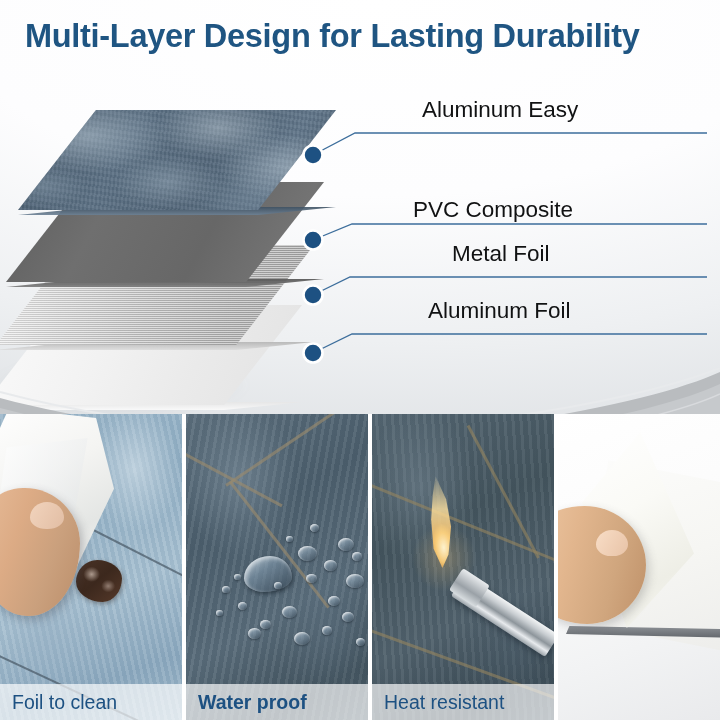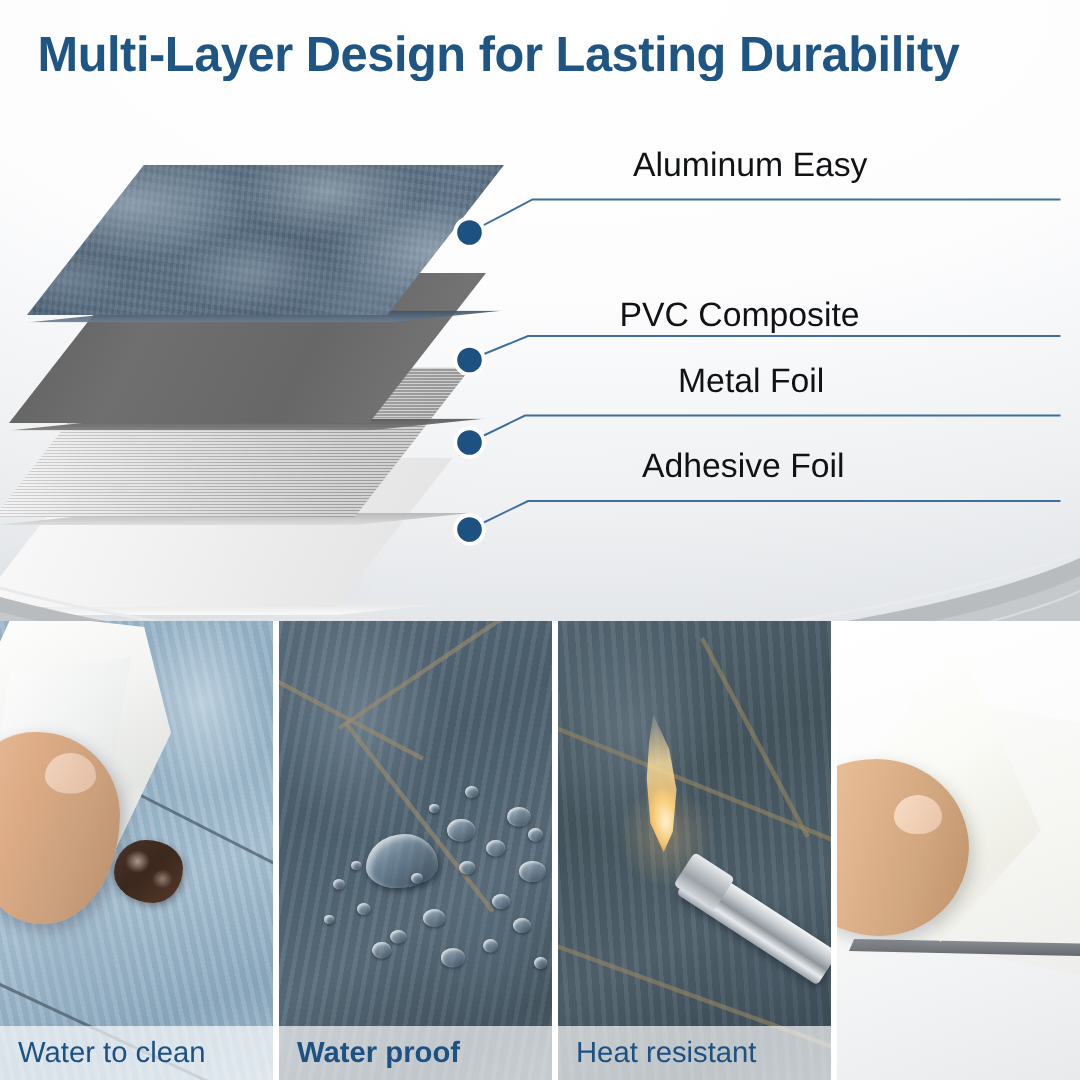--- a/index.html
+++ b/index.html
@@ -252,21 +252,21 @@
       <path d="M313,295 L350,277 L707,277" fill="none" stroke="#3d6e9c" stroke-width="1.3"></path>
       <circle cx="313" cy="295" r="9.5" fill="#1d5182" stroke="#ffffff" stroke-width="2.6"></circle>
 
       <path d="M313,353 L352,334 L707,334" fill="none" stroke="#3d6e9c" stroke-width="1.3"></path>
       <circle cx="313" cy="353" r="9.5" fill="#1d5182" stroke="#ffffff" stroke-width="2.6"></circle>
     </svg>
 
     <div class="callout-label" style="left:422px;top:97px;">Aluminum Easy</div>
     <div class="callout-label" style="left:413px;top:197px;">PVC Composite</div>
     <div class="callout-label" style="left:452px;top:241px;">Metal Foil</div>
-    <div class="callout-label" style="left:428px;top:298px;">Adhesive Foil</div>
+    <div class="callout-label" style="left:428px;top:298px;">Aluminum Foil</div>
 
     <div class="divider">
       <svg viewBox="0 0 720 78" width="720" height="78" preserveAspectRatio="none">
         <path d="M0,30 C150,70 330,78 470,60 C600,44 680,22 720,4 L720,78 L0,78 Z" fill="#b9bcbf"></path>
         <path d="M0,40 C160,82 340,88 480,70 C610,54 686,32 720,16 L720,78 L0,78 Z" fill="#c6c9cc"></path>
         <path d="M0,24 C150,64 330,72 470,54 C600,38 680,16 720,0" fill="none" stroke="#e8eaec" stroke-width="2"></path>
         <path d="M0,50 C170,92 350,96 490,78 C615,62 690,40 720,26" fill="none" stroke="#d8dadd" stroke-width="1.4"></path>
       </svg>
     </div>
   </div>
@@ -279,21 +279,21 @@
         <div class="p1-grout" style="left:60px;top:98px;width:210px;height:2px;transform:rotate(27deg);transform-origin:left center;"></div>
         <div class="p1-grout" style="left:-20px;top:232px;width:230px;height:2px;transform:rotate(25deg);transform-origin:left center;"></div>
         <div class="p1-stain"></div>
         <div class="p1-tissue">
           <div class="p1-tissue-fold"></div>
         </div>
         <div class="p1-hand"></div>
         <div class="p1-nail"></div>
       </div>
       <div class="panel-caption">
-        <span>Water to clean</span>
+        <span>Foil to clean</span>
       </div>
     </div>
 
     <div class="panel" id="panel2">
       <div class="panel-img">
         <div class="p2-bg"></div>
         <div class="p2-grout" style="left:-10px;top:34px;width:120px;height:3px;transform:rotate(28deg);transform-origin:left center;"></div>
         <div class="p2-grout" style="left:40px;top:70px;width:190px;height:3px;transform:rotate(-34deg);transform-origin:left center;"></div>
         <div class="p2-grout" style="left:44px;top:66px;width:160px;height:3px;transform:rotate(52deg);transform-origin:left center;"></div>
         <div class="drop-big"></div>

